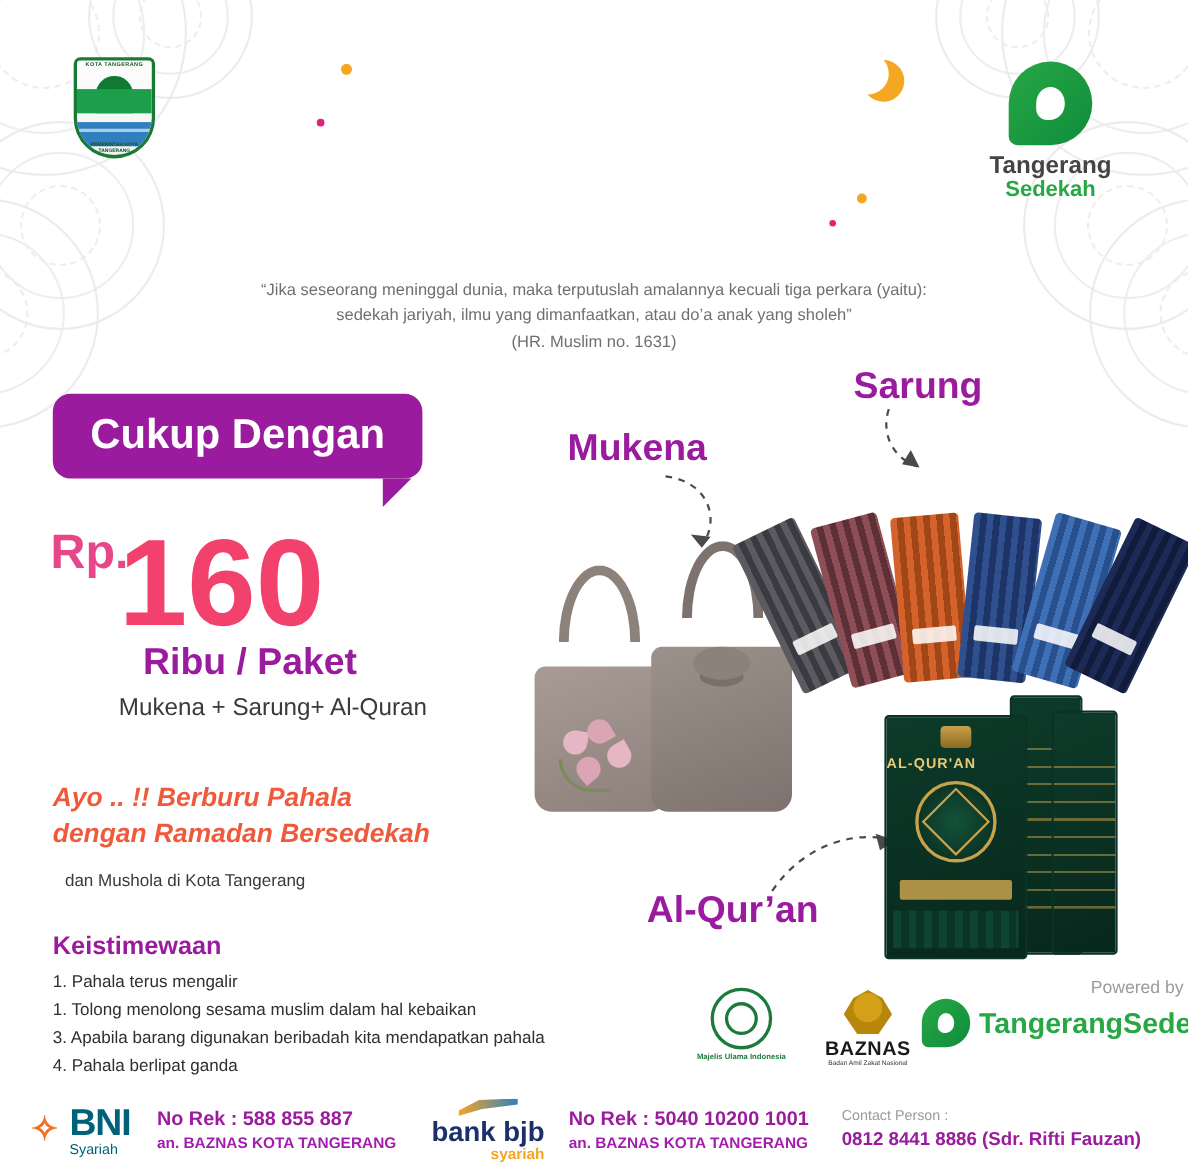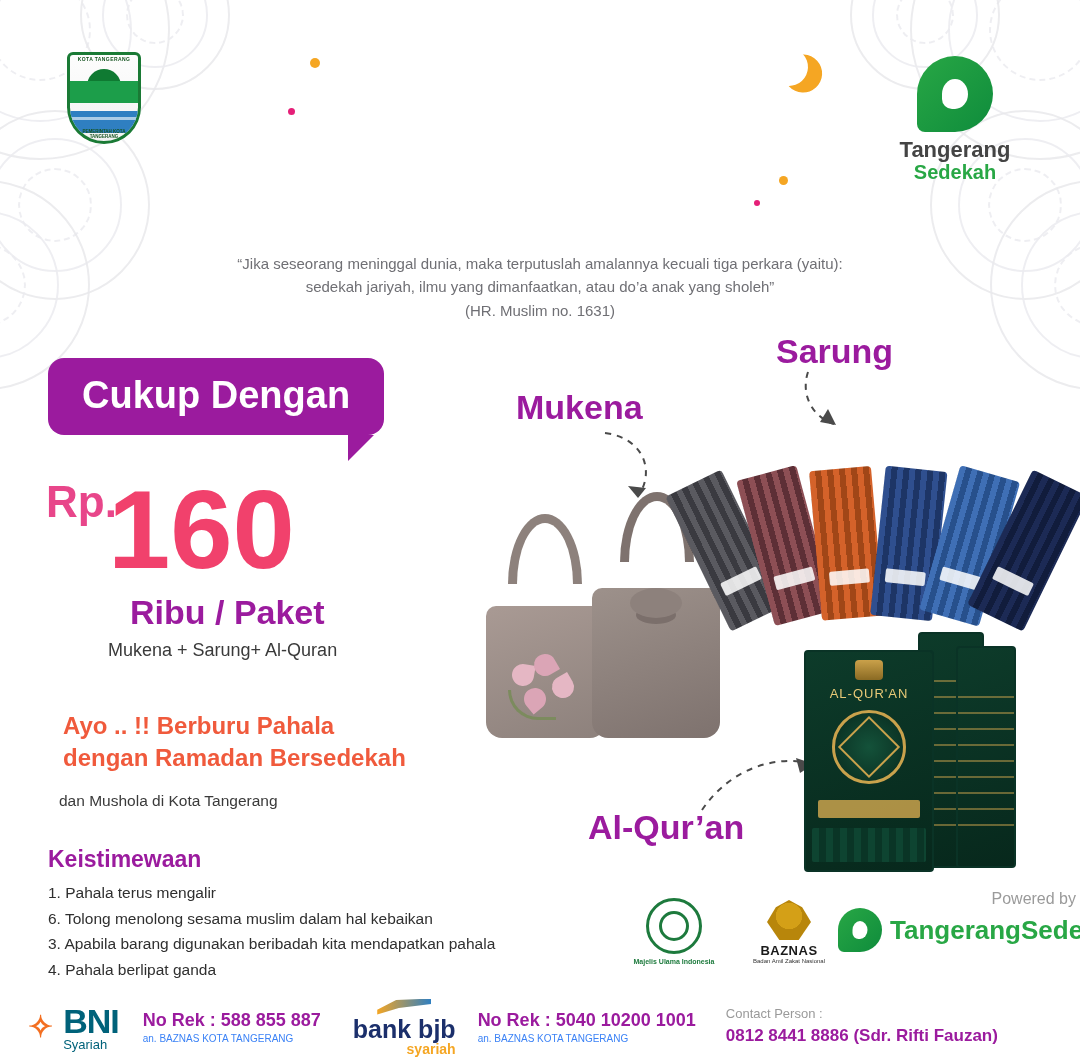--- a/index.html
+++ b/index.html
@@ -156,27 +156,27 @@
     border-style: solid;
     border-color: #9b1b9e transparent transparent transparent;
   }
 
   .price-row { position: absolute; left: 46px; top: 150px; }
   .rp { font-size: 44px; font-weight: bold; color: #e8468a; line-height: 1; }
   .amount {
     font-size: 112px; font-weight: bold; color: #f1416c;
     line-height: .85; margin: -42px 0 0 62px;
   }
-  .ribu { font-size: 34px; font-weight: bold; color: #9b1b9e; margin: 16px 0 0 84px; }
-  .combo { font-size: 18px; color: #3a3a3a; margin: 8px 0 0 62px; }
+  .ribu { font-size: 34px; font-weight: bold; color: #9b1b9e; margin: 6px 0 0 84px; }
+  .combo { font-size: 22px; color: #3a3a3a; margin: 8px 0 0 62px; }
 
   .ayo {
     position: absolute; left: 48px; top: 380px;
-    font-size: 24px; font-weight: bold; 
-    color: #f05a3c; line-height: 1.35; margin-left: 15px;
+    font-size: 24px; font-weight: bold; font-style: italic;
+    color: #f05a3c; line-height: 1.35;
   }
   .note {
     position: absolute; left: 48px; top: 460px;
     font-size: 15.5px; color: #3a3a3a; line-height: 1.45;
   }
   .note .star { color: #f05a3c; font-weight: bold; }
   .keist {
     position: absolute; left: 48px; top: 516px;
     font-size: 23px; font-weight: bold; color: #9b1b9e;
   }
@@ -259,22 +259,22 @@
   }
   .qb1 { left: 118px; top: 12px; width: 66px; height: 236px; }
   .qb2 { left: 156px; top: 26px; width: 60px; height: 222px; }
   .qb-front { left: 4px; top: 30px; width: 130px; height: 222px; }
   .qtop {
     position: absolute; left: 50%; top: 8px; transform: translateX(-50%);
     width: 28px; height: 20px; border-radius: 4px;
     background: linear-gradient(#caa14a,#8a6a23);
   }
   .qtitle {
-    position: absolute; left: 0; right: 0; top: 34px; text-align: center;
-    color: #e8c977; font-size: 13px; letter-spacing: 1px; font-weight: normal;
+    position: absolute; left: 0; right: 0; top: 34px; 
+    color: #e8c977; font-size: 13px; letter-spacing: 1px; font-weight: bold;
   }
   .qmedal {
     position: absolute; left: 50%; top: 58px; transform: translateX(-50%);
     width: 74px; height: 74px; border-radius: 50%;
     border: 3px solid #c9a24c;
     background: radial-gradient(circle,#14523a,#08291d);
   }
   .qmedal::after {
     content:""; position:absolute; inset: 12px; border: 2px solid #c9a24c;
     transform: rotate(45deg);
@@ -307,21 +307,21 @@
     border: 3px solid #1d7a3d;
   }
   .mui-cap { font-size: 7px; color: #1d7a3d; font-weight: bold; }
 
   .baznas { position: absolute; left: 130px; top: 2px; width: 98px; text-align: center; }
   .garuda {
     width: 44px; height: 40px; margin: 0 auto 3px;
     background: radial-gradient(circle at 50% 40%, #d4a017 0 40%, #b8860b 41% 100%);
     clip-path: polygon(50% 0,80% 18%,100% 55%,72% 100%,28% 100%,0 55%,20% 18%);
   }
-  .baznas-name { font-size: 13px; font-weight: bold; color: #1a1a1a; letter-spacing: .5px; }
+  .baznas-name { font-size: 18px; font-weight: bold; color: #1a1a1a; letter-spacing: .5px; }
   .baznas-sub  { font-size: 6px; color: #333; }
 
   .ts2 { position: absolute; left: 228px; top: 10px; display: flex; align-items: center; gap: 8px; }
   .ts2-mark {
     width: 44px; height: 44px; border-radius: 50% 50% 50% 6px;
     background: linear-gradient(135deg,#28a745,#0f8c3c); position: relative;
   }
   .ts2-mark::after {
     content:""; position:absolute; left:50%; top:50%; transform:translate(-50%,-50%);
     width: 15px; height: 18px; border-radius: 50% 50% 50% 6px; background:#fff;
@@ -337,21 +337,21 @@
     position: absolute; left: 0; right: 0; bottom: 0; height: 74px;
     display: flex; align-items: center; padding: 0 28px; gap: 10px;
   }
   .bank { display: flex; align-items: center; gap: 10px; }
   .bni-mark { font-size: 30px; color: #f36f21; font-weight: bold; line-height: 1; }
   .bni-txt  { line-height: 1; }
   .bni-name { font-size: 34px; font-weight: bold; color: #00627a; letter-spacing: -1px; }
   .bni-sub  { font-size: 13px; color: #00627a; }
   .rek { line-height: 1.3; }
   .rek-no { font-size: 18px; font-weight: bold; color: #9b1b9e; }
-  .rek-an { font-size: 10px; font-weight: normal; color: #3b82f6; }
+  .rek-an { font-size: 14px; font-weight: bold; color: #a21caf; }
 
   .bjb-wrap { margin-left: 22px; text-align: right; line-height: 1; }
   .bjb-swoosh {
     width: 54px; height: 16px; margin: 0 auto 2px;
     background: linear-gradient(90deg,#f5a623,#2f7fc1);
     clip-path: polygon(0 70%, 35% 10%, 100% 0, 100% 35%, 40% 60%, 0 100%);
   }
   .bjb-name { font-size: 25px; font-weight: bold; color: #1b2f6b; }
   .bjb-sub  { font-size: 14px; color: #f5a623; font-weight: bold; }
 
@@ -418,21 +418,21 @@
     <div>dengan Ramadan Bersedekah</div>
   </div>
 
   <div class="note">
     <div style="padding-left:11px"><span>dan Mushola di Kota Tangerang</span></div>
   </div>
 
   <div class="keist">Keistimewaan</div>
   <div class="list">
     <div>1. Pahala terus mengalir</div>
-    <div>6. Tolong menolong sesama muslim dalam hal kebaikan</div>
+    <div>1. Tolong menolong sesama muslim dalam hal kebaikan</div>
     <div>3. Apabila barang digunakan beribadah kita mendapatkan pahala</div>
     <div>4. Pahala berlipat ganda</div>
   </div>
 
   <div class="lbl lbl-mukena">Mukena</div>
   <div class="lbl lbl-sarung">Sarung</div>
   <div class="lbl lbl-quran">Al-Qur’an</div>
 
   <div class="arrow" style="left:600px;top:98px;">
     <svg width="90" height="80">

